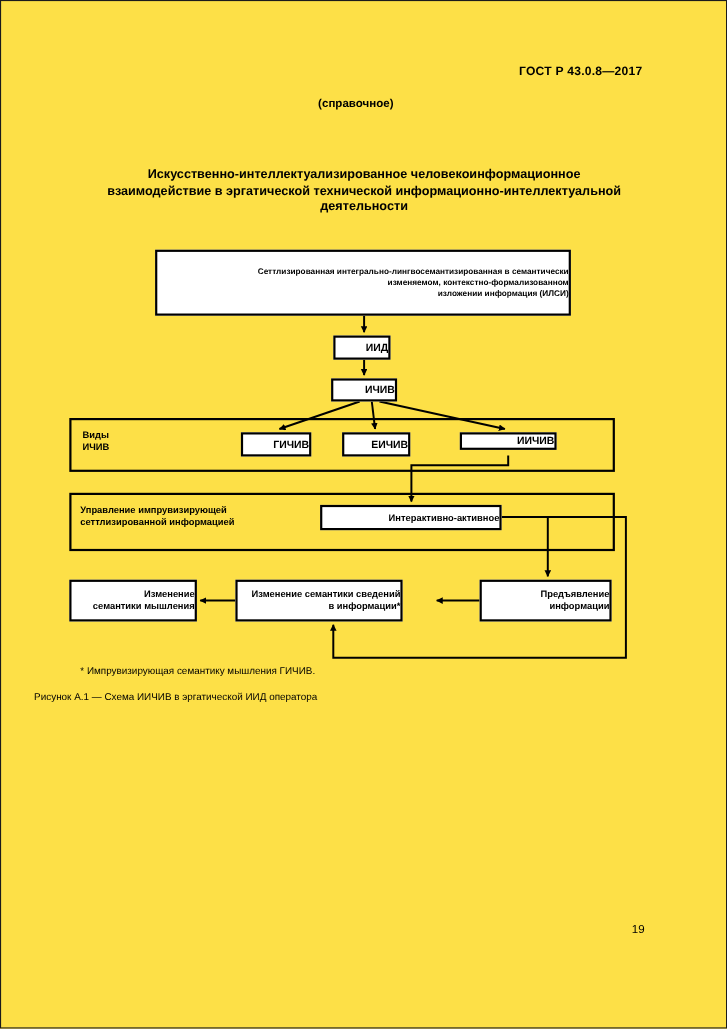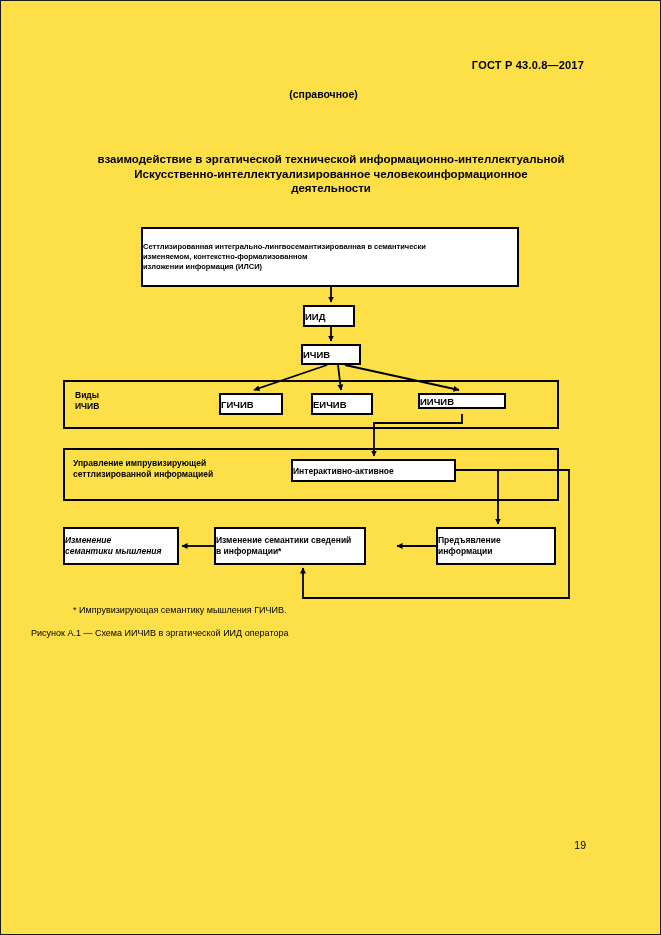--- a/index.html
+++ b/index.html
@@ -22,40 +22,40 @@
     position:absolute;top:87px;left:0;width:645px;
     text-align:center;font-size:10.5px;font-weight:bold;line-height:13px;
   }
   .doc-title{
     position:absolute;top:151px;left:30px;width:600px;
     text-align:center;font-size:11.5px;font-weight:bold;line-height:14.5px;
   }
   svg.connectors{position:absolute;left:0;top:0;}
   .box{
     position:absolute;border:2px solid #000;background:#fff;
-    display:flex;flex-direction:column;align-items:flex-start;justify-content:center;
+    display:flex;flex-direction:column;align-items:flex-end;justify-content:center;
     text-align:center;font-weight:bold;box-sizing:border-box;
   }
   .outer{background:transparent;}
   .box-ilsi{left:140px;top:226px;width:378px;height:60px;font-size:7.5px;line-height:10px;}
   .box-iid{left:302px;top:304px;width:52px;height:22px;font-size:9.5px;}
   .box-ichiv{left:300px;top:343px;width:60px;height:21px;font-size:9.5px;}
   .box-outer1{left:62px;top:379px;width:496px;height:49px;}
   .lbl-vidy{
     position:absolute;left:74px;top:389px;font-size:8.5px;font-weight:bold;line-height:10.5px;
   }
   .box-gichiv{left:218px;top:392px;width:64px;height:22px;font-size:9.5px;}
   .box-eichiv{left:310px;top:392px;width:62px;height:22px;font-size:9.5px;}
   .box-iichiv{left:417px;top:392px;width:88px;height:16px;font-size:9.5px;}
   .box-outer2{left:62px;top:447px;width:496px;height:53px;}
   .lbl-uprav{
     position:absolute;left:72px;top:457px;font-size:8.5px;font-weight:bold;line-height:11px;
   }
   .box-interactive{left:290px;top:458px;width:165px;height:23px;font-size:8.5px;}
-  .box-thinking{left:62px;top:526px;width:116px;height:38px;font-size:8.5px;line-height:11px;font-style:italic;}
+  .box-thinking{left:62px;top:526px;width:116px;height:38px;font-size:8.5px;line-height:11px;}
   .box-semantics{left:213px;top:526px;width:152px;height:38px;font-size:8.5px;line-height:11px;}
   .box-present{left:435px;top:526px;width:120px;height:38px;font-size:8.5px;line-height:11px;}
   .footnote{
     position:absolute;left:72px;top:604px;font-size:9px;font-weight:normal;
   }
   .fig-caption{
     position:absolute;left:30px;top:627px;width:600px;text-align:left;
     font-size:9px;font-weight:normal;
   }
   .page-num{
@@ -67,22 +67,22 @@
 
 <div class="page">
 
   <div class="hdr">ГОСТ Р 43.0.8—2017</div>
 
   <div class="appendix">
     <div>(справочное)</div>
   </div>
 
   <div class="doc-title">
+    <div>Искусственно-интеллектуализированное человекоинформационное</div>
     <div>взаимодействие в эргатической технической информационно-интеллектуальной</div>
-    <div>Искусственно-интеллектуализированное человекоинформационное</div>
     <div>деятельности</div>
   </div>
 
   <svg class="connectors" width="661" height="935" viewBox="0 0 661 935">
     <defs>
       <marker id="arr" markerWidth="7" markerHeight="7" refX="5.5" refY="3" orient="auto" markerUnits="userSpaceOnUse">
         <path d="M0,0 L6,3 L0,6 Z" fill="#000"></path>
       </marker>
     </defs>
     <g stroke="#000" stroke-width="1.8" fill="none">

